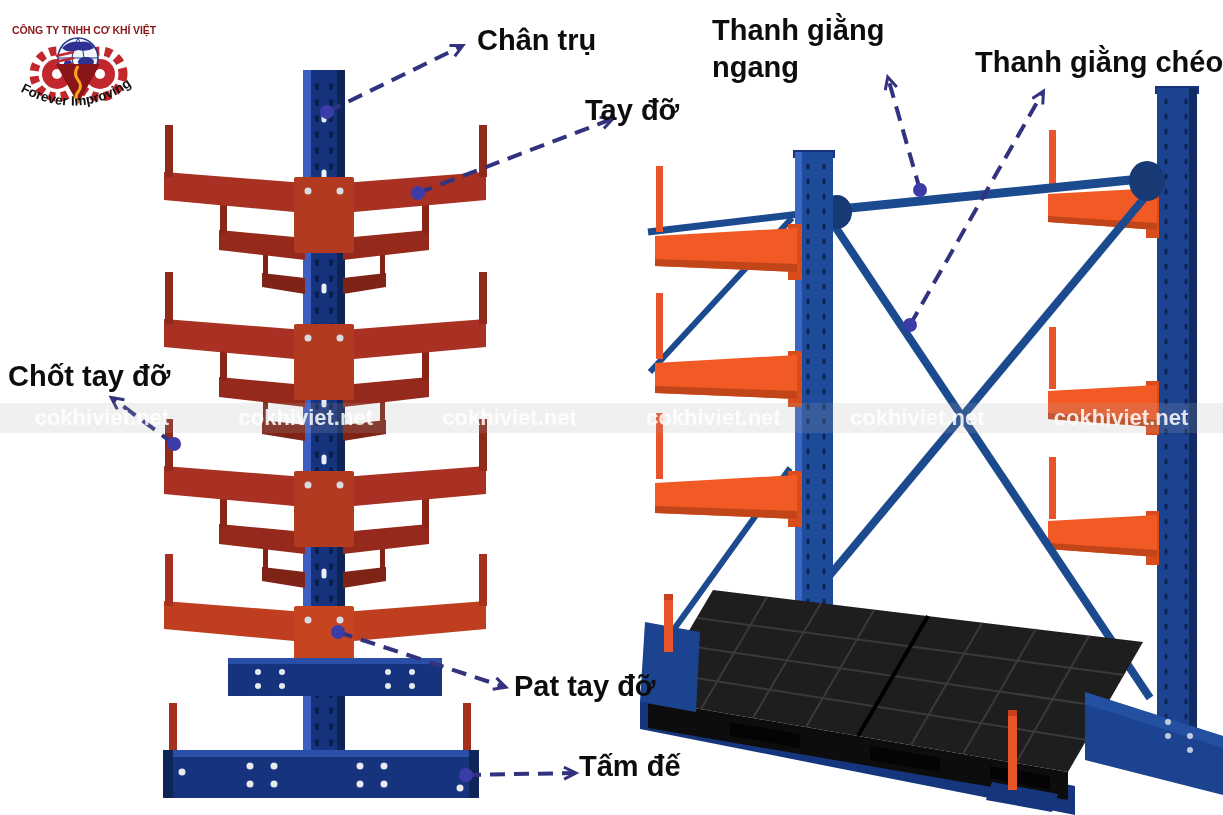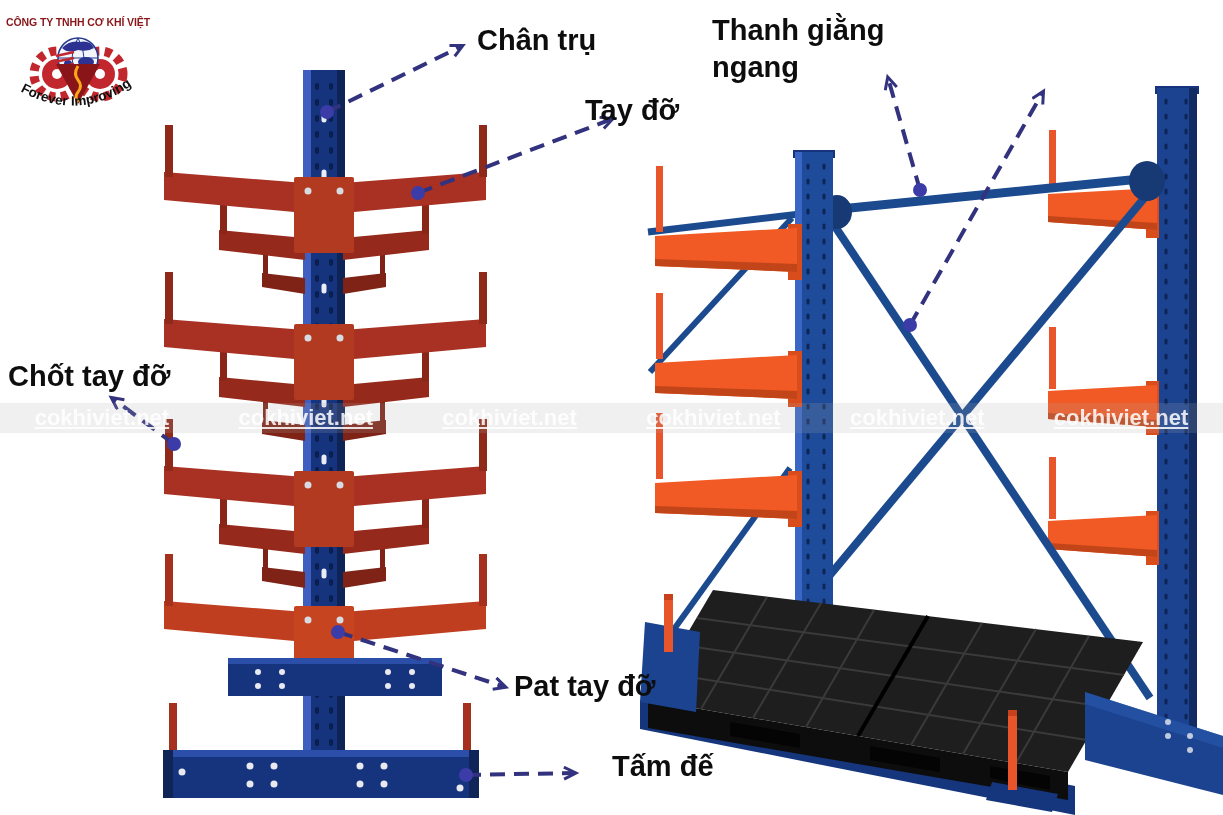--- a/index.html
+++ b/index.html
@@ -2,26 +2,26 @@
 <html><head>
 <meta charset="utf-8">
 <style>
   html,body{margin:0;padding:0;background:#888;}
   .canvas{position:relative;width:1223px;height:815px;background:#ffffff;overflow:hidden;
           font-family:"Liberation Sans",sans-serif;}
   svg.scene{position:absolute;left:0;top:0;}
   svg text{font-family:"Liberation Sans",sans-serif;}
   .lbl{position:absolute;font:700 29px "Liberation Sans",sans-serif;color:#0d0d0d;white-space:nowrap;}
   .lbl.two{white-space:normal;text-align:left;line-height:37px;}
-  .company{position:absolute;left:6px;top:16px;width:156px;
+  .company{position:absolute;left:6px;top:24px;width:156px;text-align:center;
            font:700 10.5px "Liberation Sans",sans-serif;color:#8a1518;letter-spacing:-0.1px;}
   .wm{position:absolute;left:0;top:403px;width:1223px;height:30px;
       background:rgba(170,170,170,0.18);display:flex;align-items:center;
       justify-content:space-around;overflow:hidden;}
-  .wm span{font:700 22px "Liberation Sans",sans-serif;color:rgba(255,255,255,0.85);text-decoration:underline;}
+  .wm span{font:700 22px "Liberation Sans",sans-serif;color:rgba(255,255,255,0.85);}
 </style>
 </head>
 <body>
 
 <div class="canvas">
 
 <svg class="scene" width="1223" height="815" viewBox="0 0 1223 815">
   <defs>
     <marker id="ah" markerWidth="18" markerHeight="16" refX="12" refY="7" orient="auto" markerUnits="userSpaceOnUse">
       <path d="M1,1 L13,7 L1,13" fill="none" stroke="#32327E" stroke-width="3"></path>
@@ -239,19 +239,20 @@
   <span>cokhiviet.net</span>
   <span>cokhiviet.net</span>
 </div>
 
 <div class="company">CÔNG TY TNHH CƠ KHÍ VIỆT</div>
 
 <div class="lbl" style="left:477px;top:24px">Chân trụ</div>
 <div class="lbl" style="left:585px;top:94px">Tay đỡ</div>
 <div class="lbl" style="left:8px;top:360px">Chốt tay đỡ</div>
 <div class="lbl" style="left:514px;top:670px">Pat tay đỡ</div>
-<div class="lbl" style="left:612px;top:750px">Tấm đế</div>
+<div class="lbl" style="left:579px;top:750px">Tấm đế</div>
 <div class="lbl two" style="left:712px;top:12px;width:212px">
   <span>Thanh giằng</span><br>
   <span>ngang</span>
 </div>
+<div class="lbl" style="left:975px;top:46px">Thanh giằng chéo</div>
 
 </div>
 
 </body></html>

